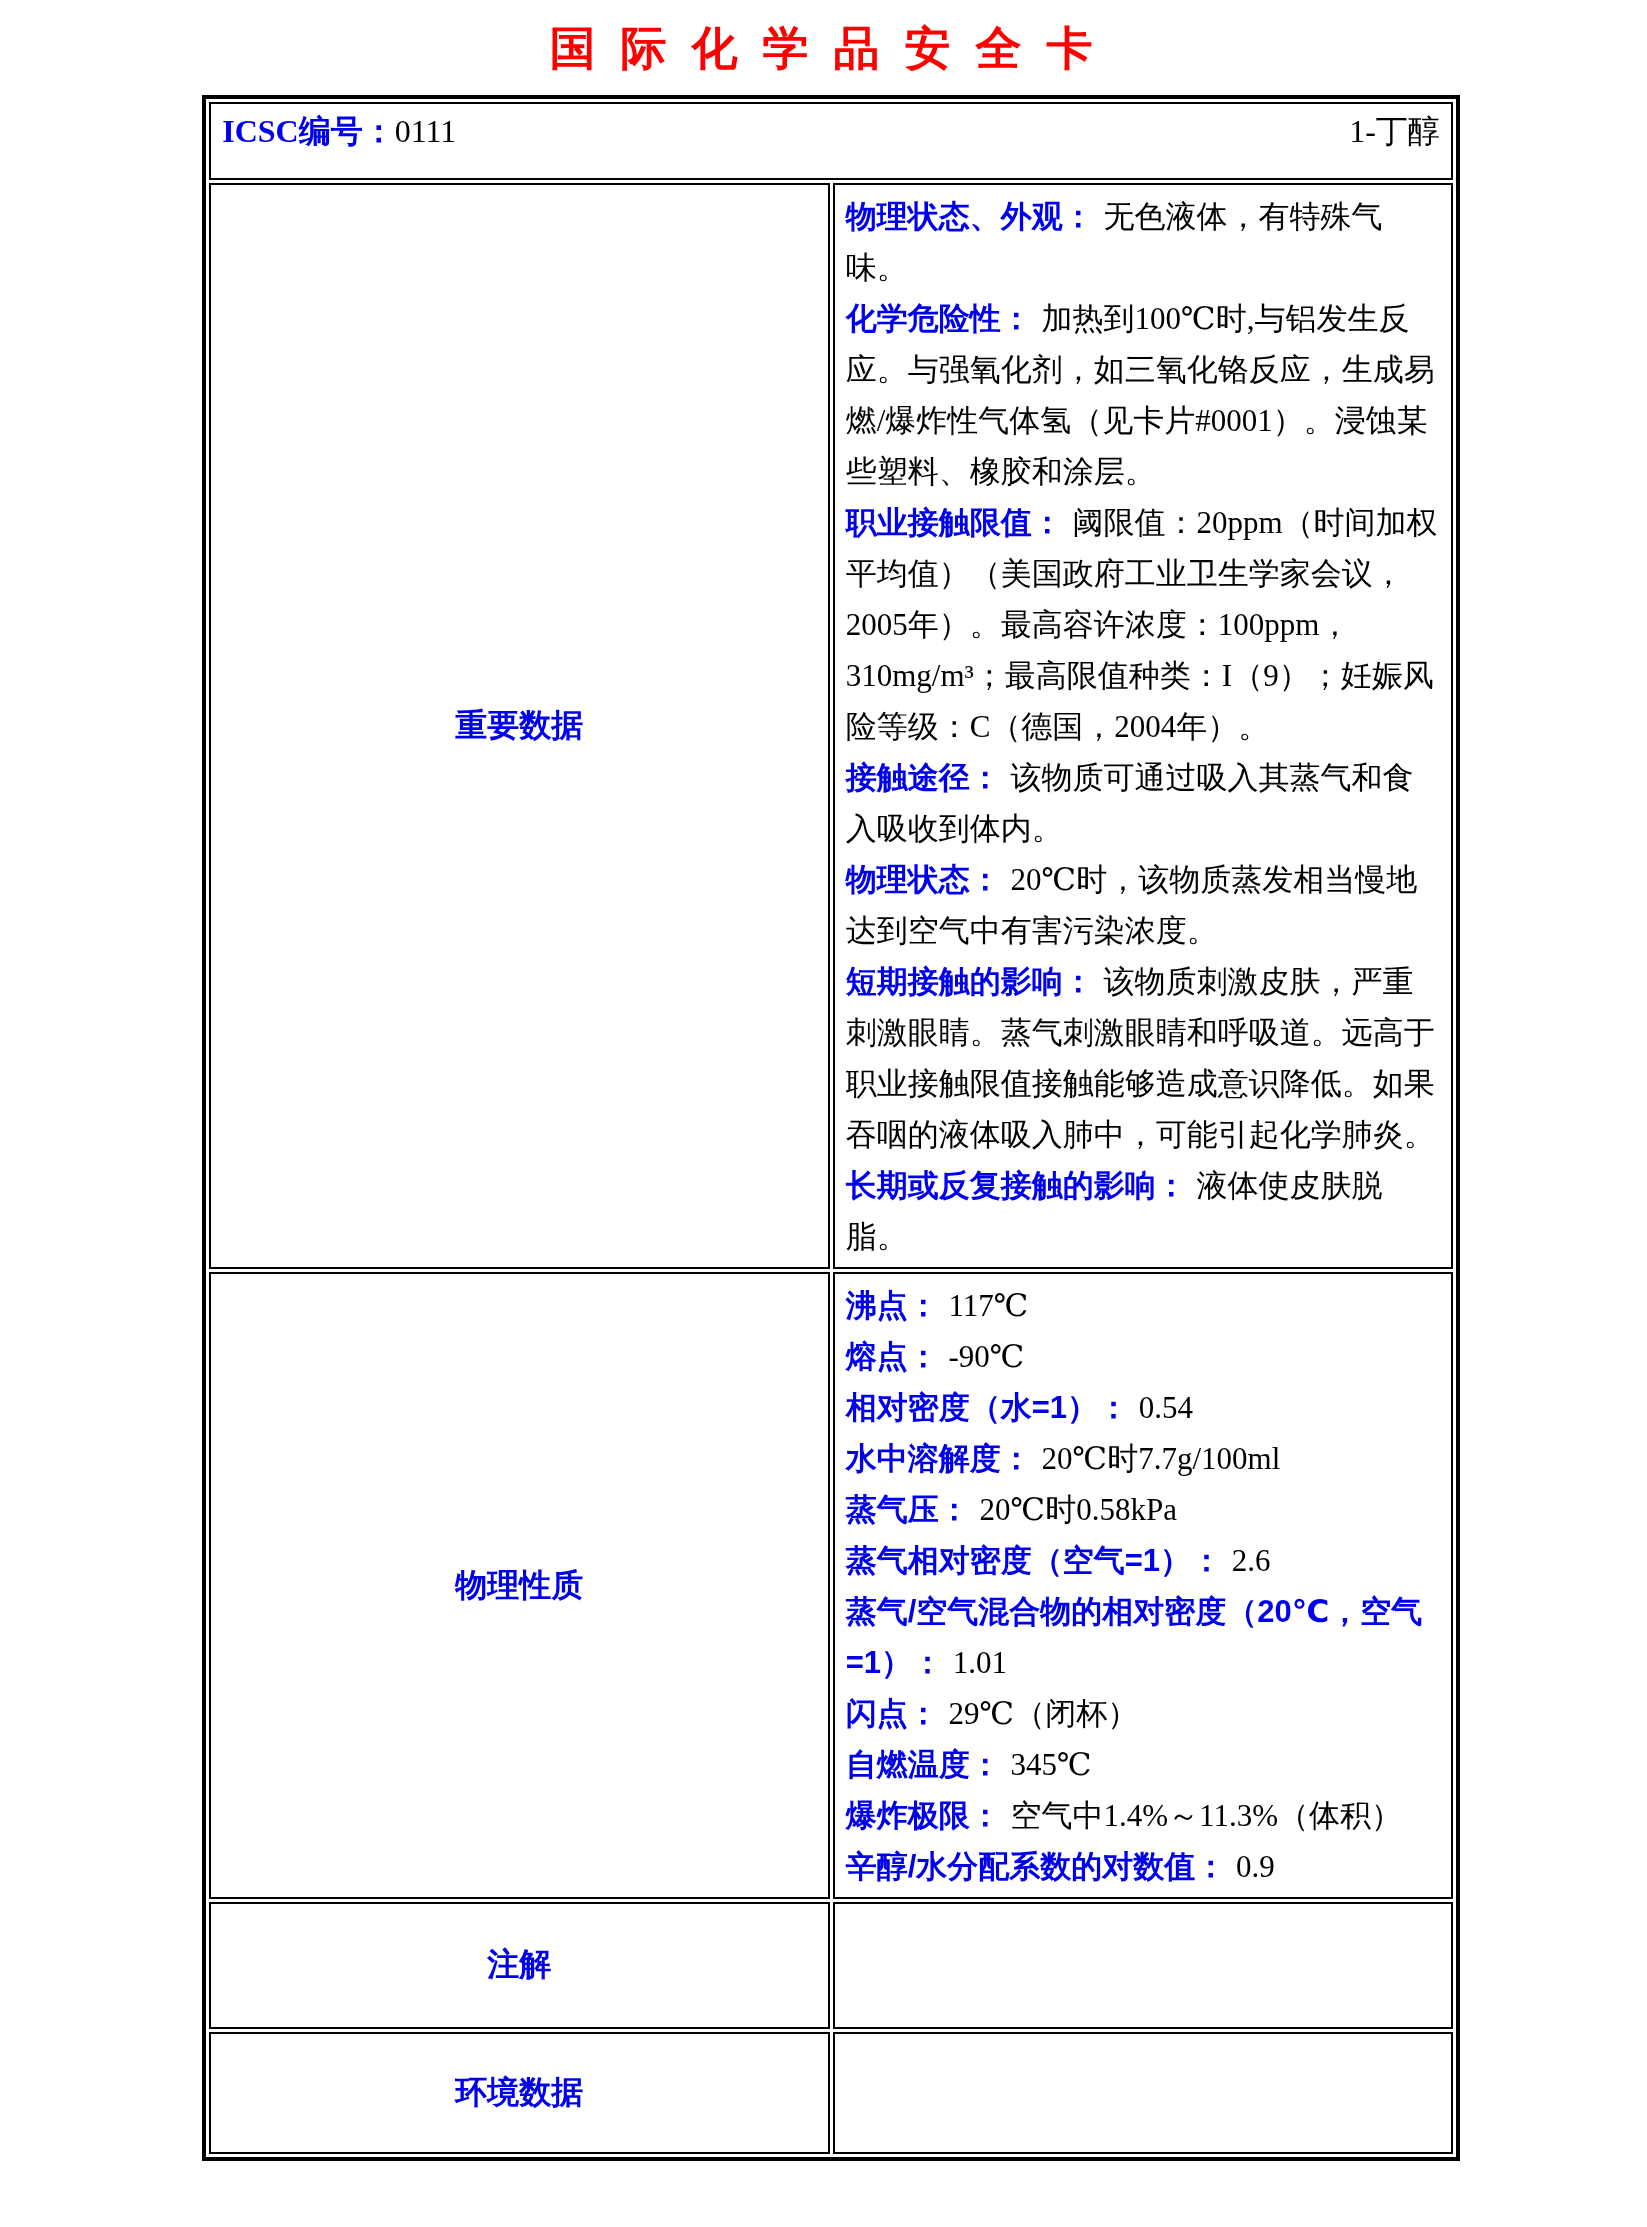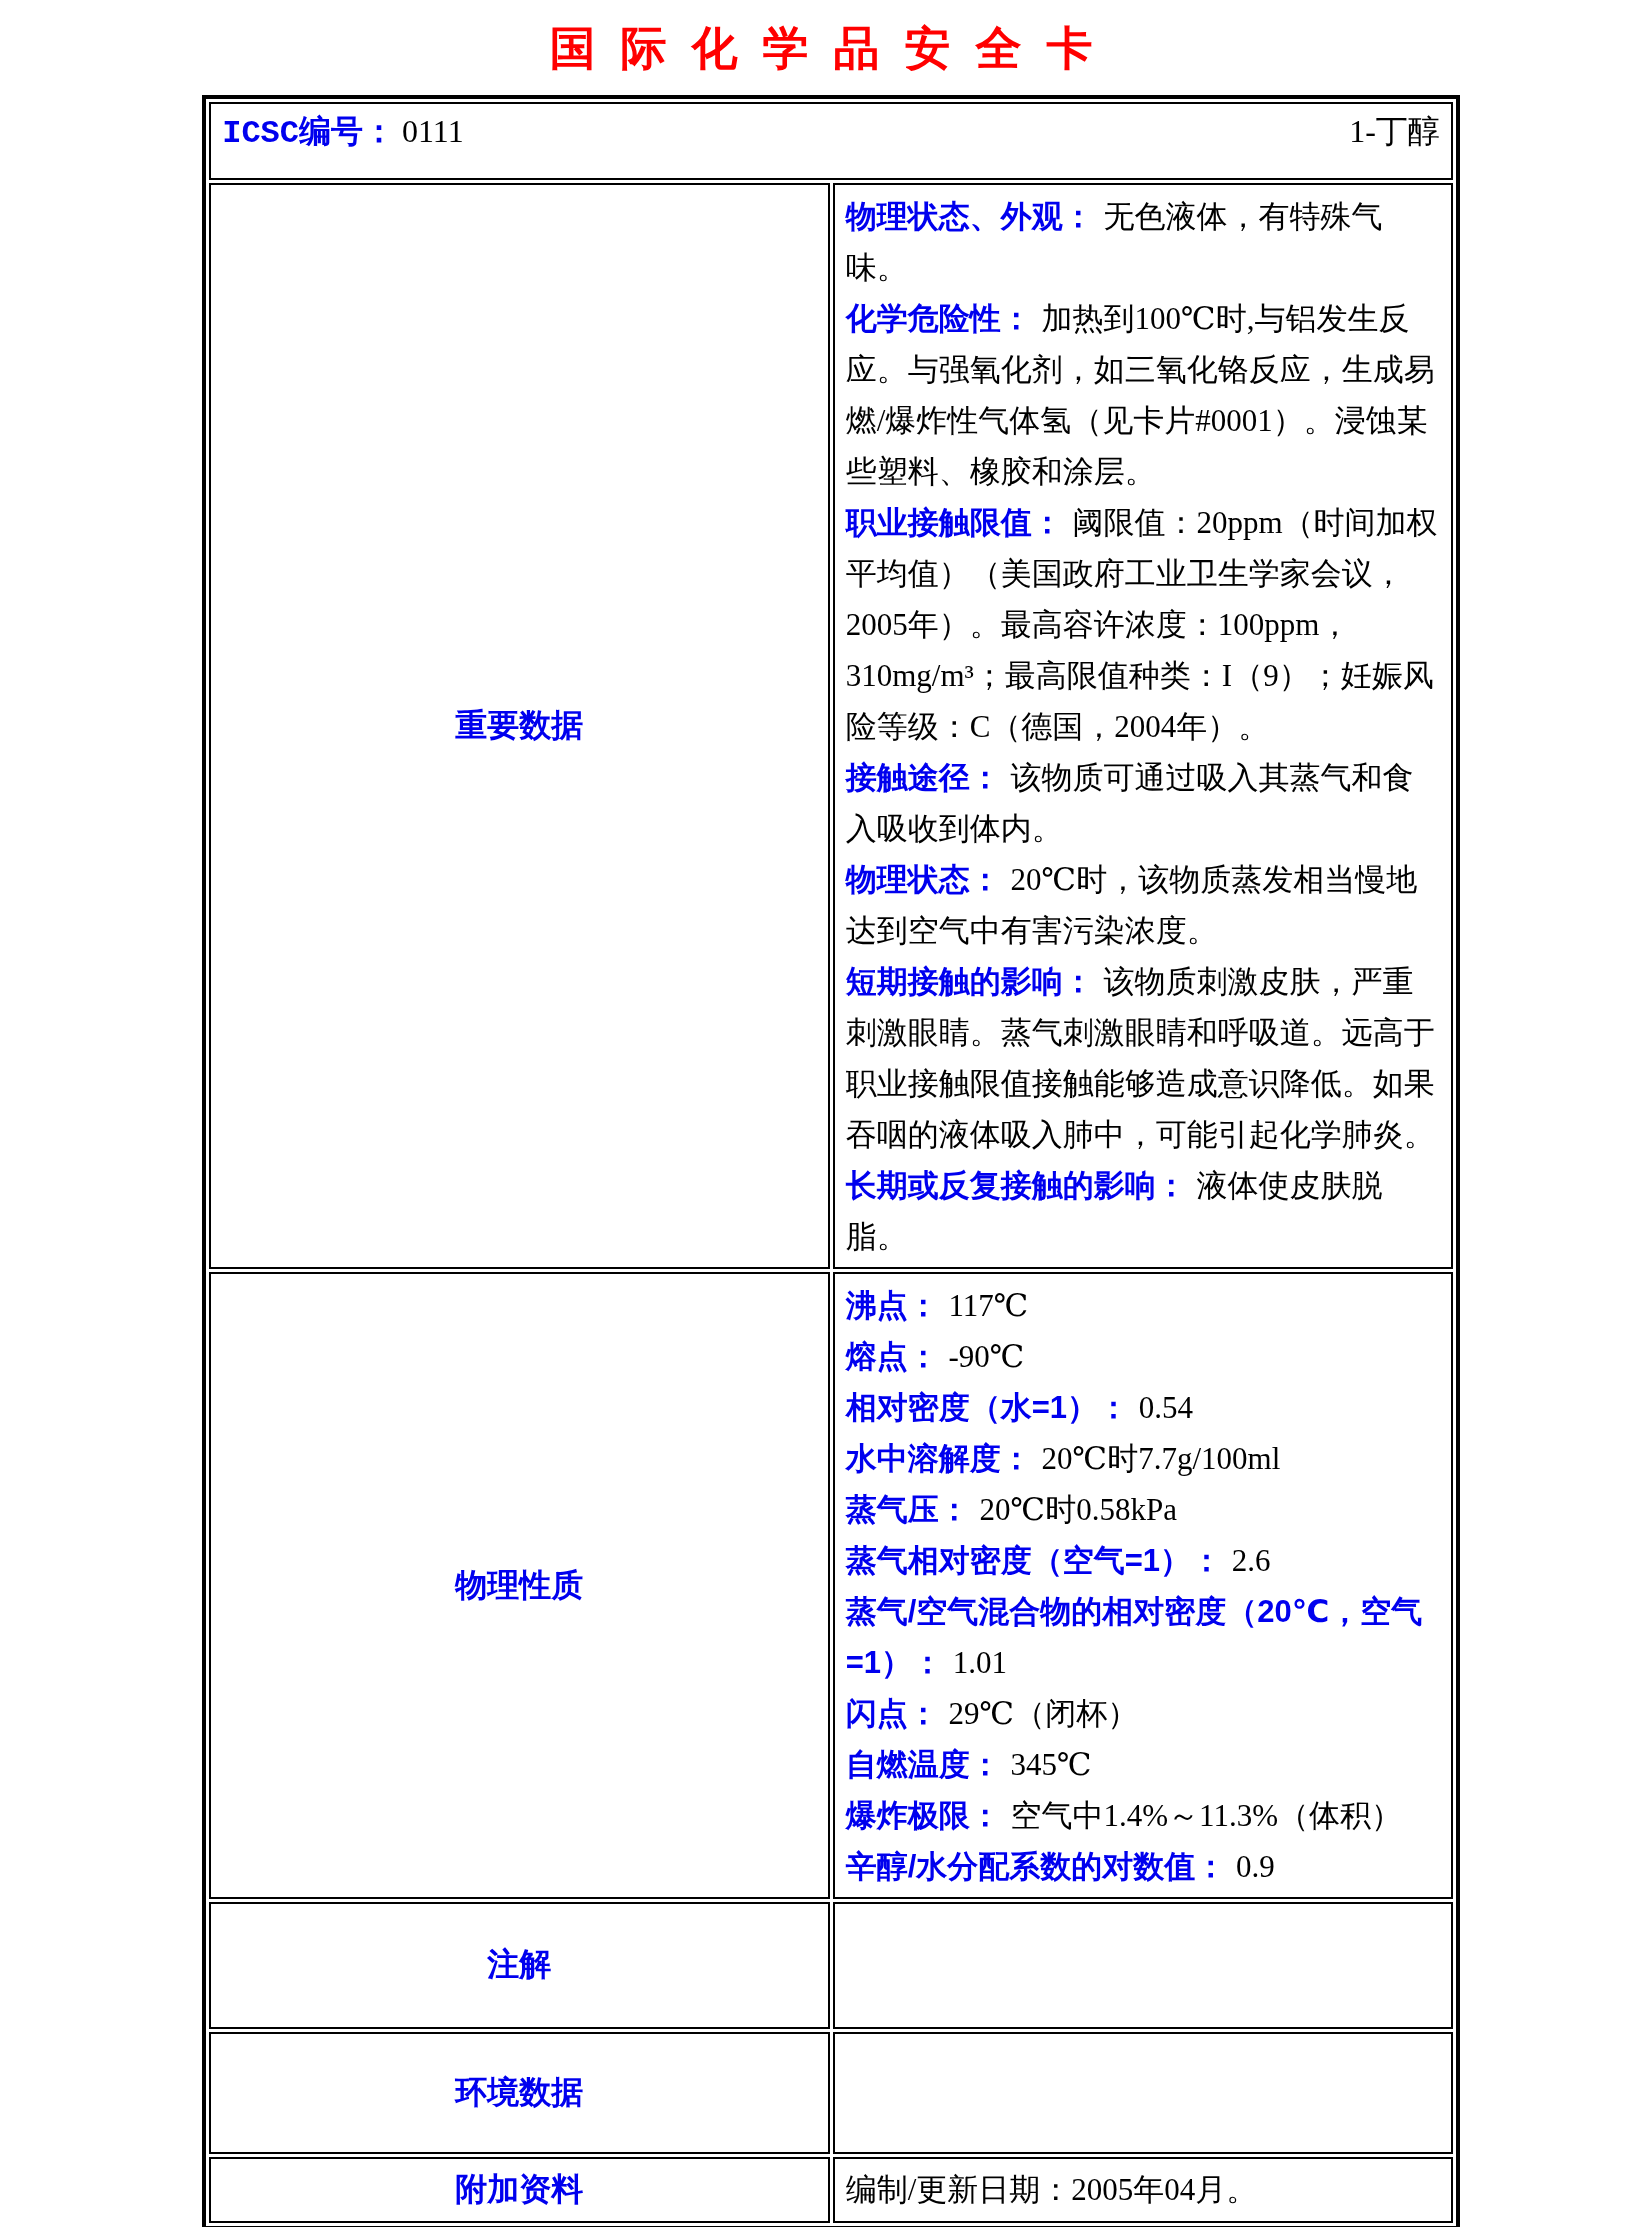--- a/index.html
+++ b/index.html
@@ -41,21 +41,21 @@
   .flabel{
     color:var(--blue);font-weight:bold;
     font-family:"Liberation Sans","DejaVu Sans",sans-serif;
     margin-right:9.8px;
   }
   .fvalue{color:var(--ink);}
   td.headrow{padding:5.6px 11.2px 24px 11.2px;font-size:32px;}
   .head-flex{display:flex;justify-content:space-between;align-items:baseline;}
   .icsc-label{
     color:var(--blue);font-weight:bold;
-    font-family:Liberation Mono, monospace;margin-right:7px;
+    font-family:Liberation Serif, serif;
   }
   .icsc-value{color:var(--ink);}
   .chem-name{color:var(--ink);}
 </style>
 </head>
 <body>
 
 <div class="page-title">国际化学品安全卡</div>
 
 <table class="card">
@@ -113,24 +113,16 @@
     </td>
   </tr>
 
   <tr>
     <td class="rowlabel h-env">环境数据</td>
     <td class="rowcontent h-env">
       <div></div>
     </td>
   </tr>
 
-  <tr>
-    <td class="rowlabel">附加资料</td>
-    <td class="rowcontent">
-      <div>
-            <div class="line"><span class="fvalue">编制/更新日期：2005年04月。</span></div>
-          </div>
-    </td>
-  </tr>
 
 </tbody>
   </table>
 
 
 </body></html>

